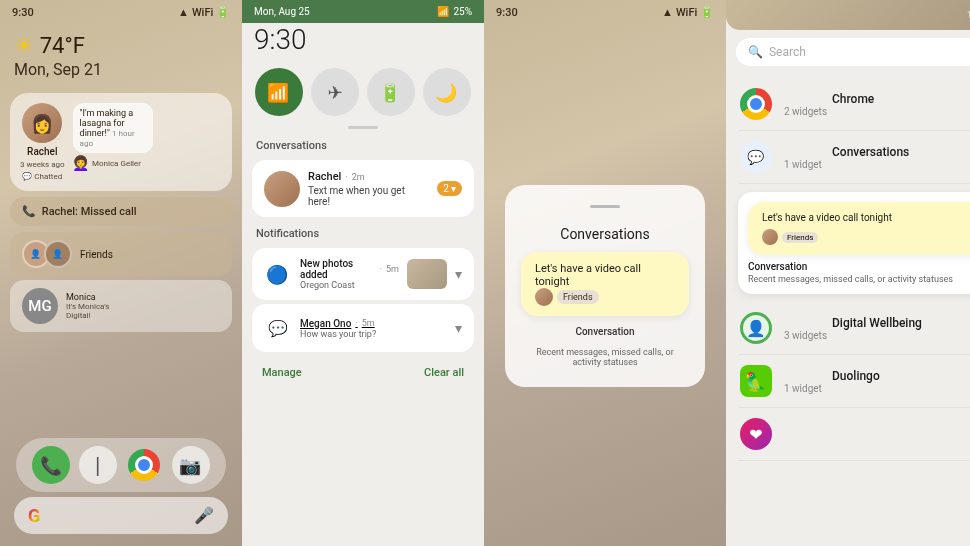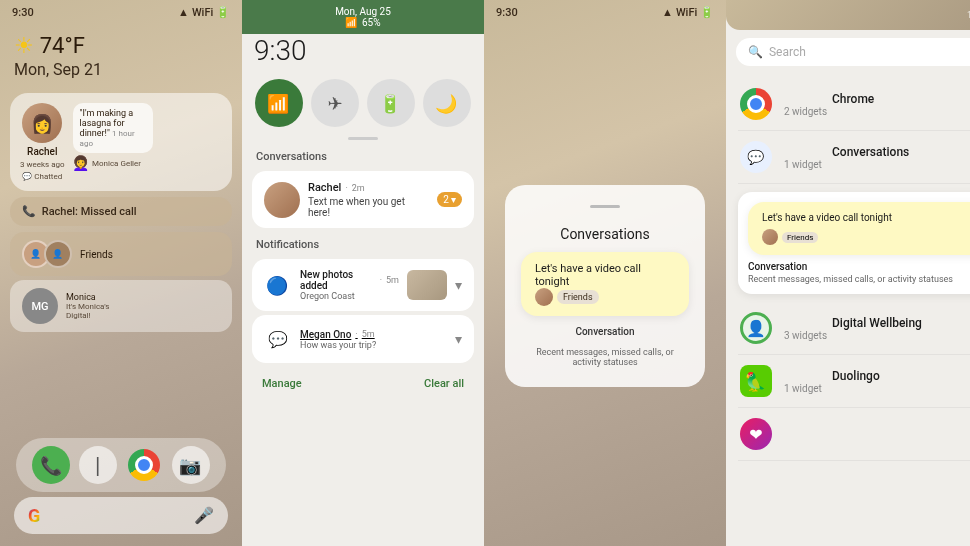--- a/index.html
+++ b/index.html
@@ -127,21 +127,21 @@
       display: flex;
       align-items: center;
       gap: 8px;
     }
     .mg-avatar {
       width: 36px; height: 36px;
       border-radius: 50%;
       background: #888;
       color: #fff;
       display: flex; align-items: center; justify-content: center;
-      font-size: 11px; font-weight: 500;
+      font-size: 15px; font-weight: 500;
     }
     .monica-info { font-size: 9px; color: #2a1a0a; }
     .monica-sub { font-size: 8px; color: #5a4a3a; }
     .dock {
       position: absolute;
       bottom: 54px;
       left: 50%;
       transform: translateX(-50%);
       width: 210px;
       display: flex;
@@ -190,21 +190,20 @@
       overflow: hidden;
     }
     .p2-status-bar {
       background: #4a7a4a;
       padding: 6px 12px;
       display: flex;
       justify-content: space-between;
       align-items: center;
       color: #fff;
       font-size: 10px;
-      flex-direction: column;
     }
     .p2-time {
       font-size: 28px;
       font-weight: 300;
       color: #1a1a1a;
       padding: 0 12px 6px;
     }
     .quick-tiles {
       display: flex;
       gap: 8px;
@@ -577,21 +576,21 @@
     <span class="search-bar-g">G</span>
     <span class="mic-icon">🎤</span>
   </div>
 </div>
 
 <div class="panel2">
   <div class="p2-status-bar">
     <span>Mon, Aug 25</span>
     <div style="display:flex;gap:4px;align-items:center;">
       <span>📶</span>
-      <span>65%</span>
+      <span>25%</span>
     </div>
   </div>
 
   <div class="p2-time">9:30</div>
 
   <div class="quick-tiles">
     <div class="quick-tile tile-wifi">📶</div>
     <div class="quick-tile tile-plane">✈</div>
     <div class="quick-tile tile-battery">🔋</div>
     <div class="quick-tile tile-moon">🌙</div>

